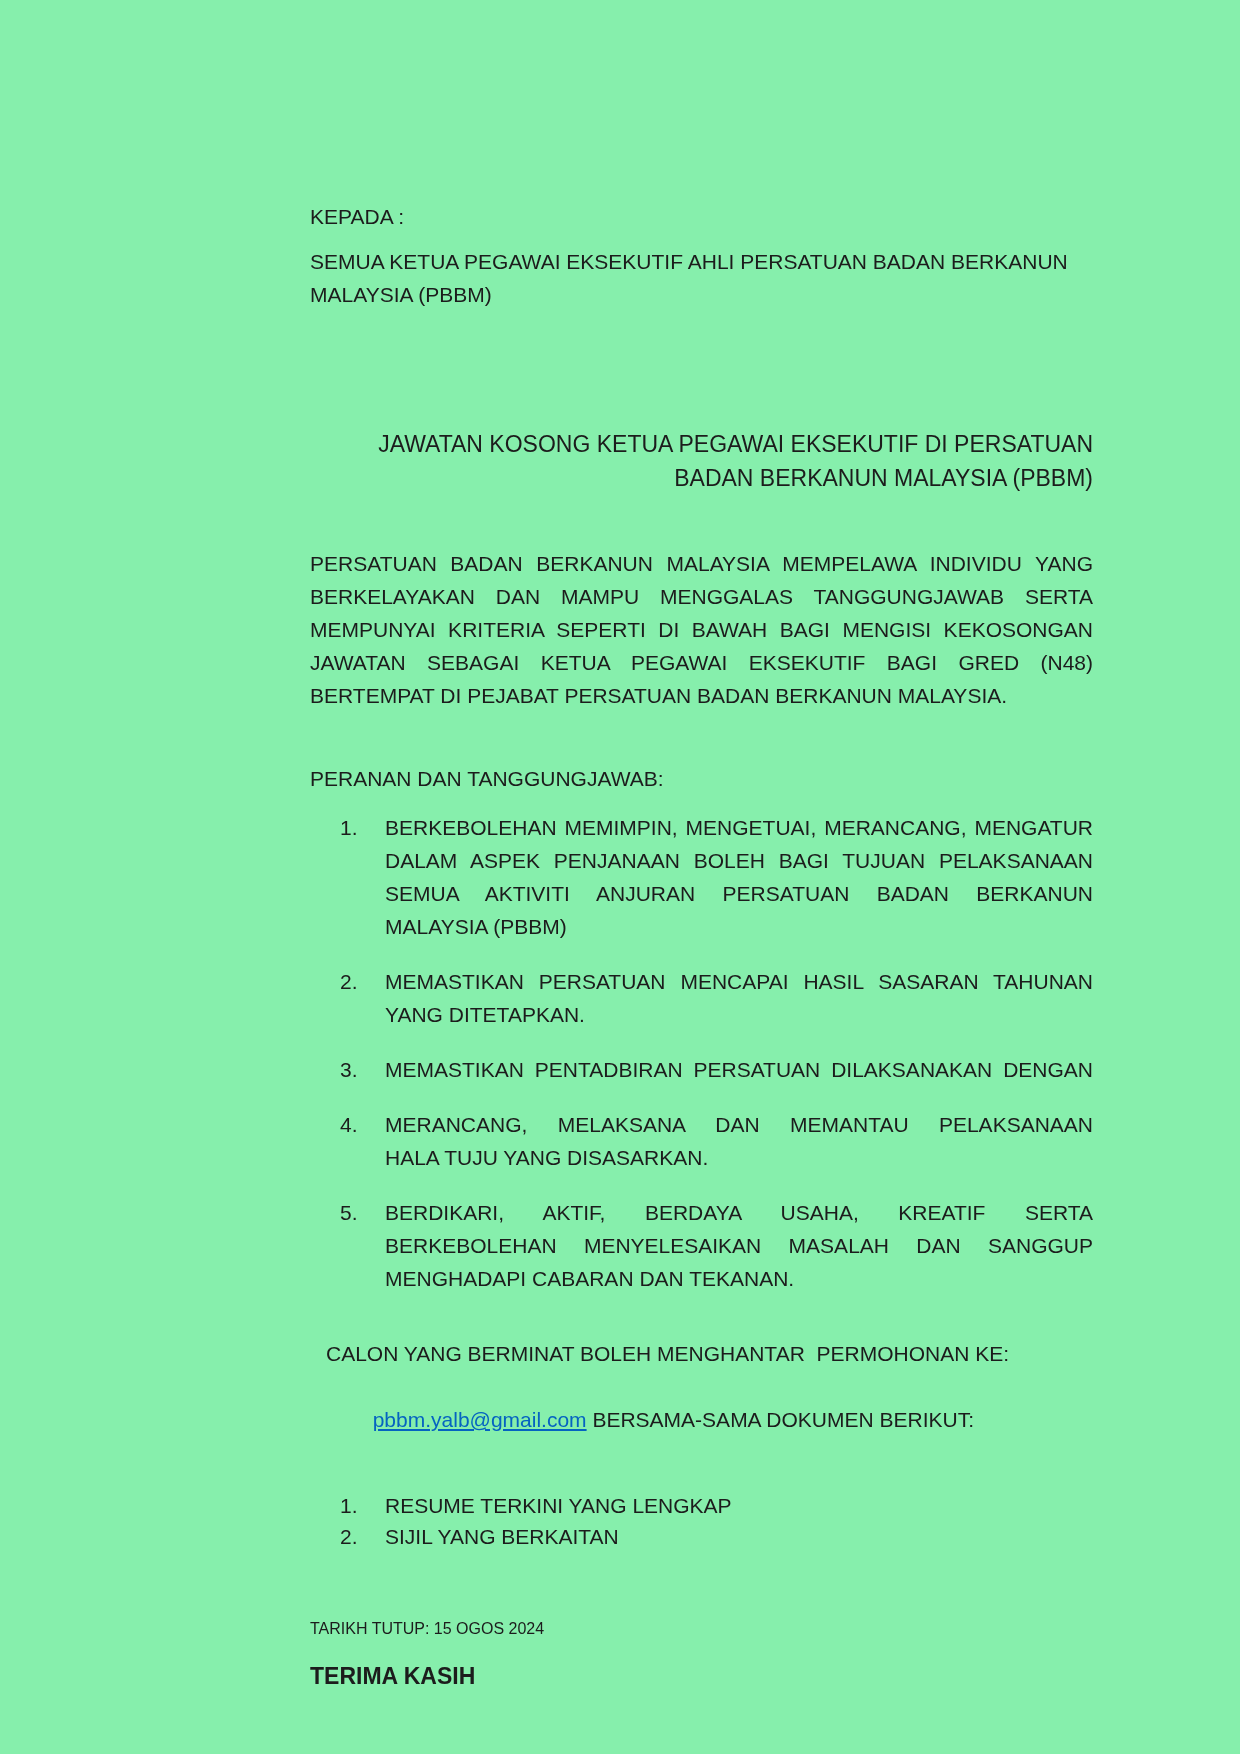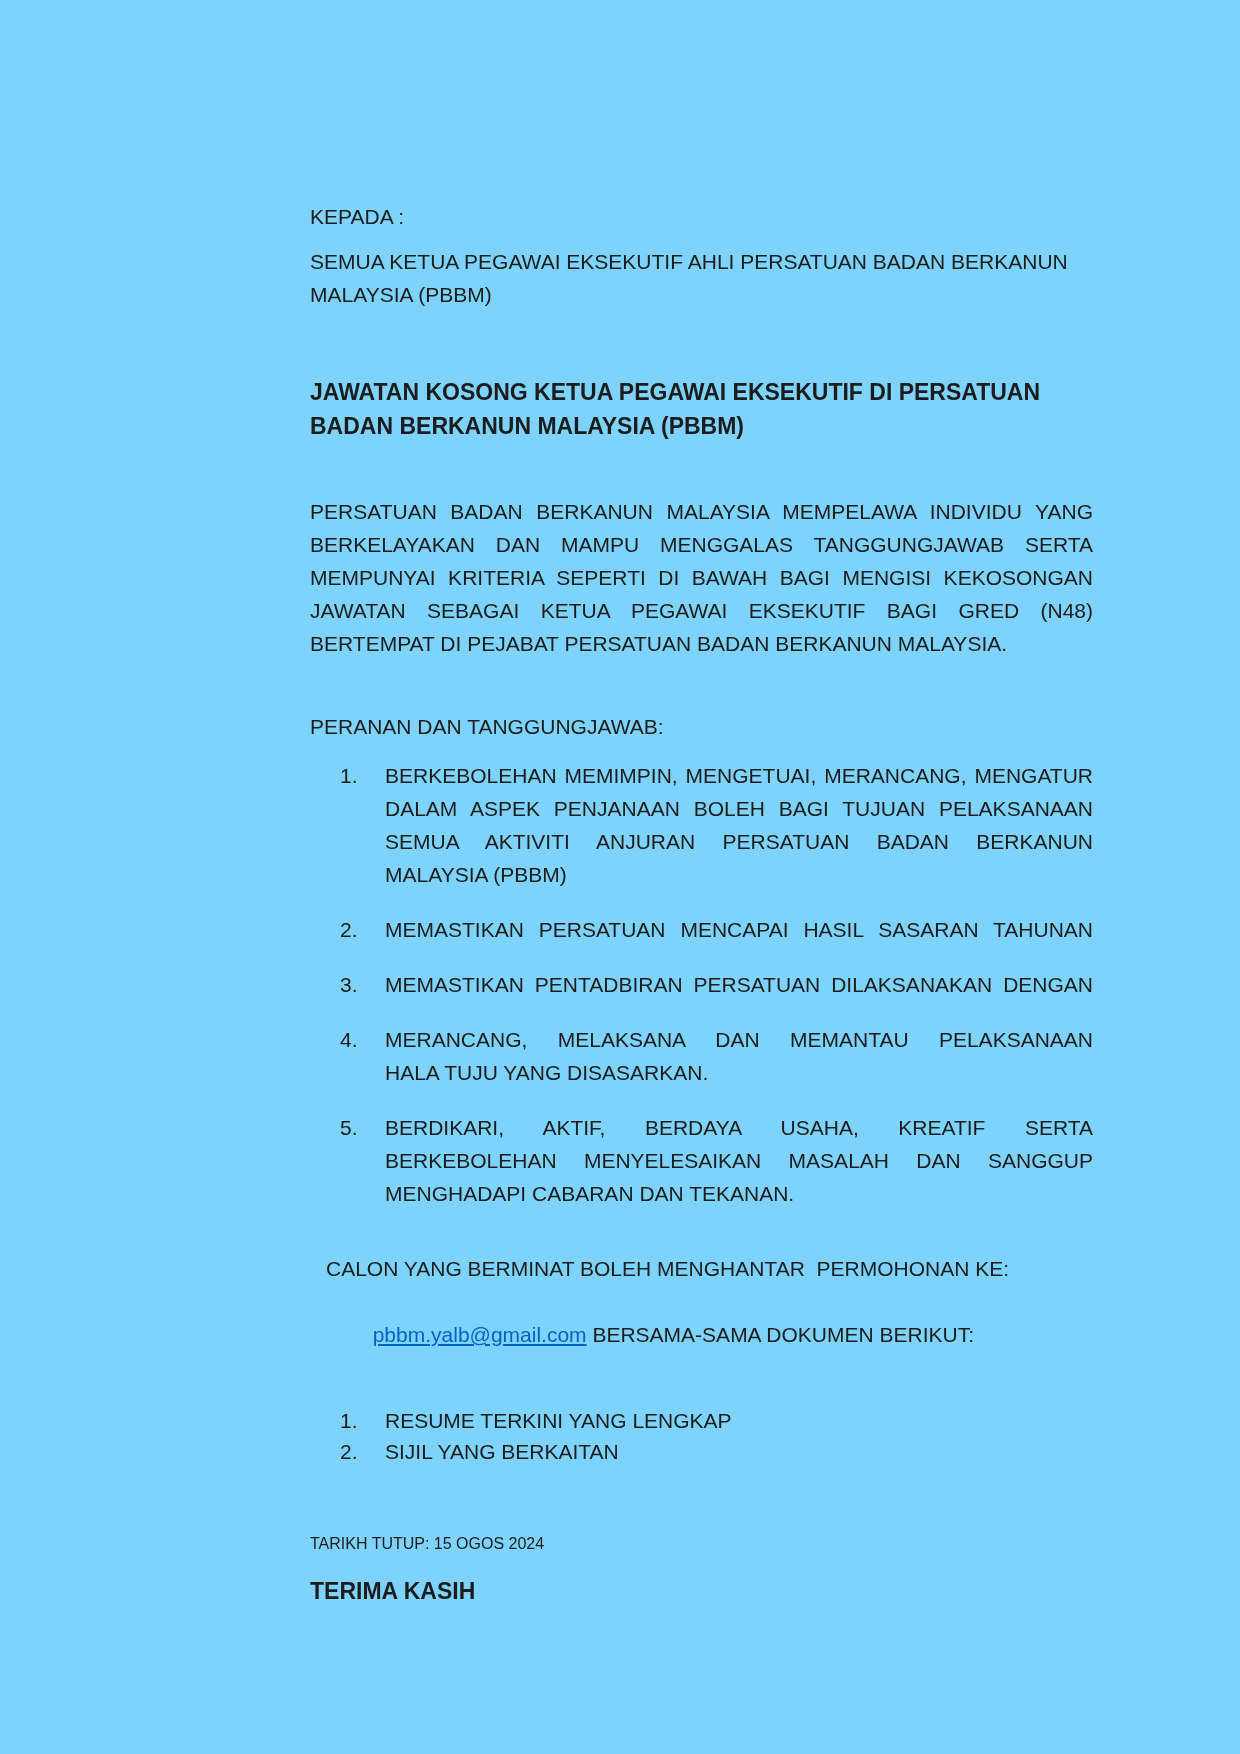--- a/index.html
+++ b/index.html
@@ -1,42 +1,43 @@
 <!DOCTYPE html>
 <html style="--link: #0563C1;"><head>
 <meta charset="utf-8">
 <style>
   html, body { margin: 0; padding: 0; background: #ffffff; }
   .page {
     position: relative;
     width: 1240px;
     height: 1754px;
-    background: #7dd3fc;
+    background: #86efac;
     overflow: hidden;
     font-family: "Liberation Sans", sans-serif;
     color: #1c1c1c;
   }
   .content {
     margin-left: 310px;
     margin-right: 147px;          
     padding-top: 200px;
     font-size: 21px;
     line-height: 33px;
   }
   .tl { min-height: 33px; }
   .jl { text-align: justify; text-align-last: justify; }  
   .ll { white-space: pre-wrap; }                          
 
   #recipient-lines { margin-top: 12px; }
 
   #subject {
-    margin-top: 64px;
-    font-weight: 700;
+    margin-top: 116px;
+    font-weight: 400;
     font-size: 23px;
     line-height: 34px;
+    text-align: right;
   }
   #subject .tl { min-height: 34px; }
 
   #intro { margin-top: 52px; }
 
   #roles-heading { margin-top: 50px; }
 
   .nlist { margin-top: 16px; }
   .nlist .li { position: relative; padding-left: 75px; }
   .nlist .num { position: absolute; left: 30px; top: 0; }
@@ -93,20 +94,21 @@
         <div class="li">
           <span class="num">1.</span>
           <div class="tl jl">BERKEBOLEHAN MEMIMPIN, MENGETUAI, MERANCANG, MENGATUR</div>
           <div class="tl jl">DALAM ASPEK PENJANAAN BOLEH BAGI TUJUAN PELAKSANAAN</div>
           <div class="tl jl">SEMUA AKTIVITI ANJURAN PERSATUAN BADAN BERKANUN</div>
           <div class="tl ll">MALAYSIA (PBBM)</div>
         </div>
         <div class="li">
           <span class="num">2.</span>
           <div class="tl jl">MEMASTIKAN PERSATUAN MENCAPAI HASIL SASARAN TAHUNAN</div>
+          <div class="tl ll">YANG DITETAPKAN.</div>
         </div>
         <div class="li">
           <span class="num">3.</span>
           <div class="tl jl">MEMASTIKAN PENTADBIRAN PERSATUAN DILAKSANAKAN DENGAN</div>
         </div>
         <div class="li">
           <span class="num">4.</span>
           <div class="tl jl">MERANCANG, MELAKSANA DAN MEMANTAU PELAKSANAAN</div>
           <div class="tl ll">HALA TUJU YANG DISASARKAN.</div>
         </div>

